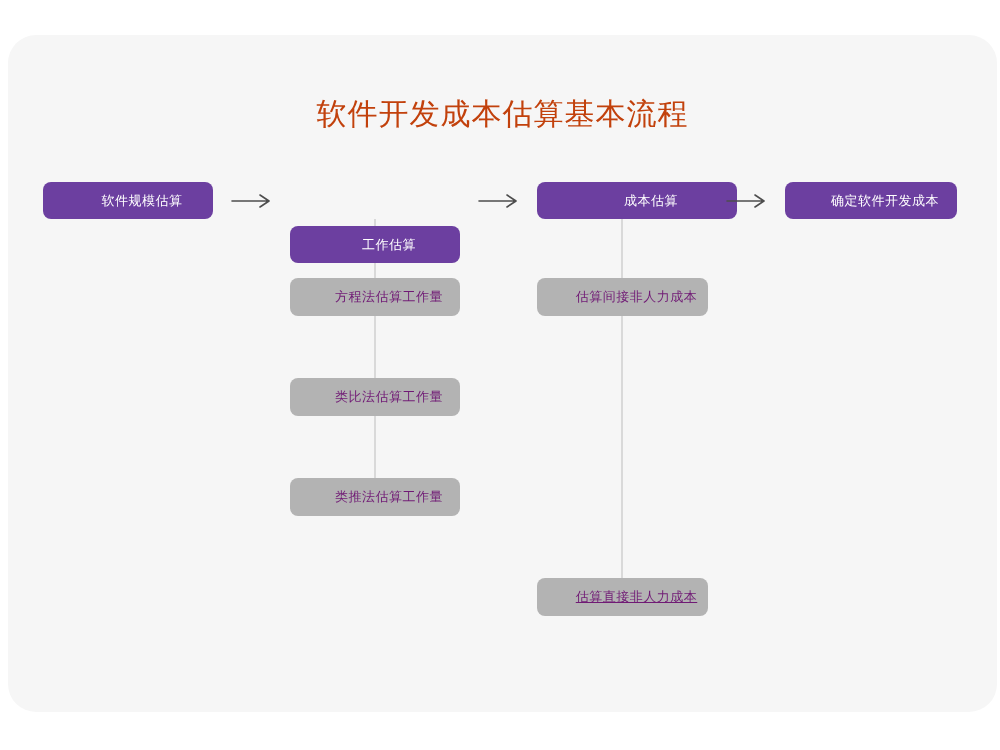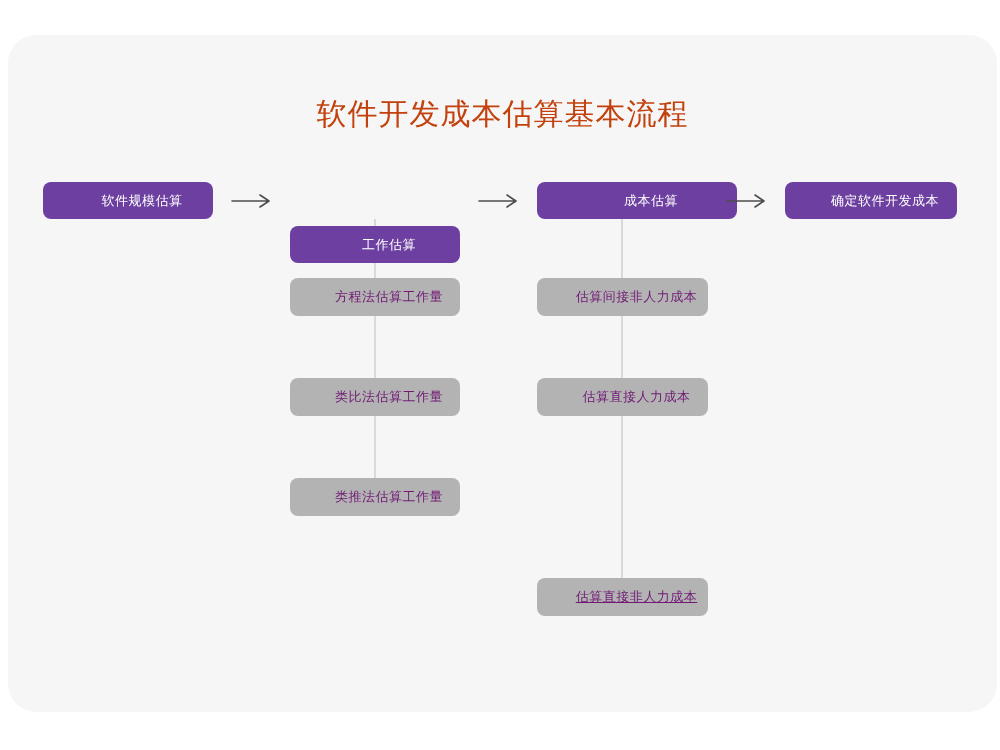--- a/index.html
+++ b/index.html
@@ -128,19 +128,16 @@
   <div class="node sub work-sub work-2">
     <span>类比法估算工作量</span>
   </div>
   <div class="node sub work-sub work-3">
     <span>类推法估算工作量</span>
   </div>
 
   <div class="node sub cost-sub cost-1">
     <span>估算间接非人力成本</span>
   </div>
-  <div class="node sub cost-sub cost-2">
-    <span>估算直接人力成本</span>
-  </div>
   <div class="node sub cost-sub cost-4">
     <span>估算直接非人力成本</span>
   </div>
 </div>
 
 </body></html>

